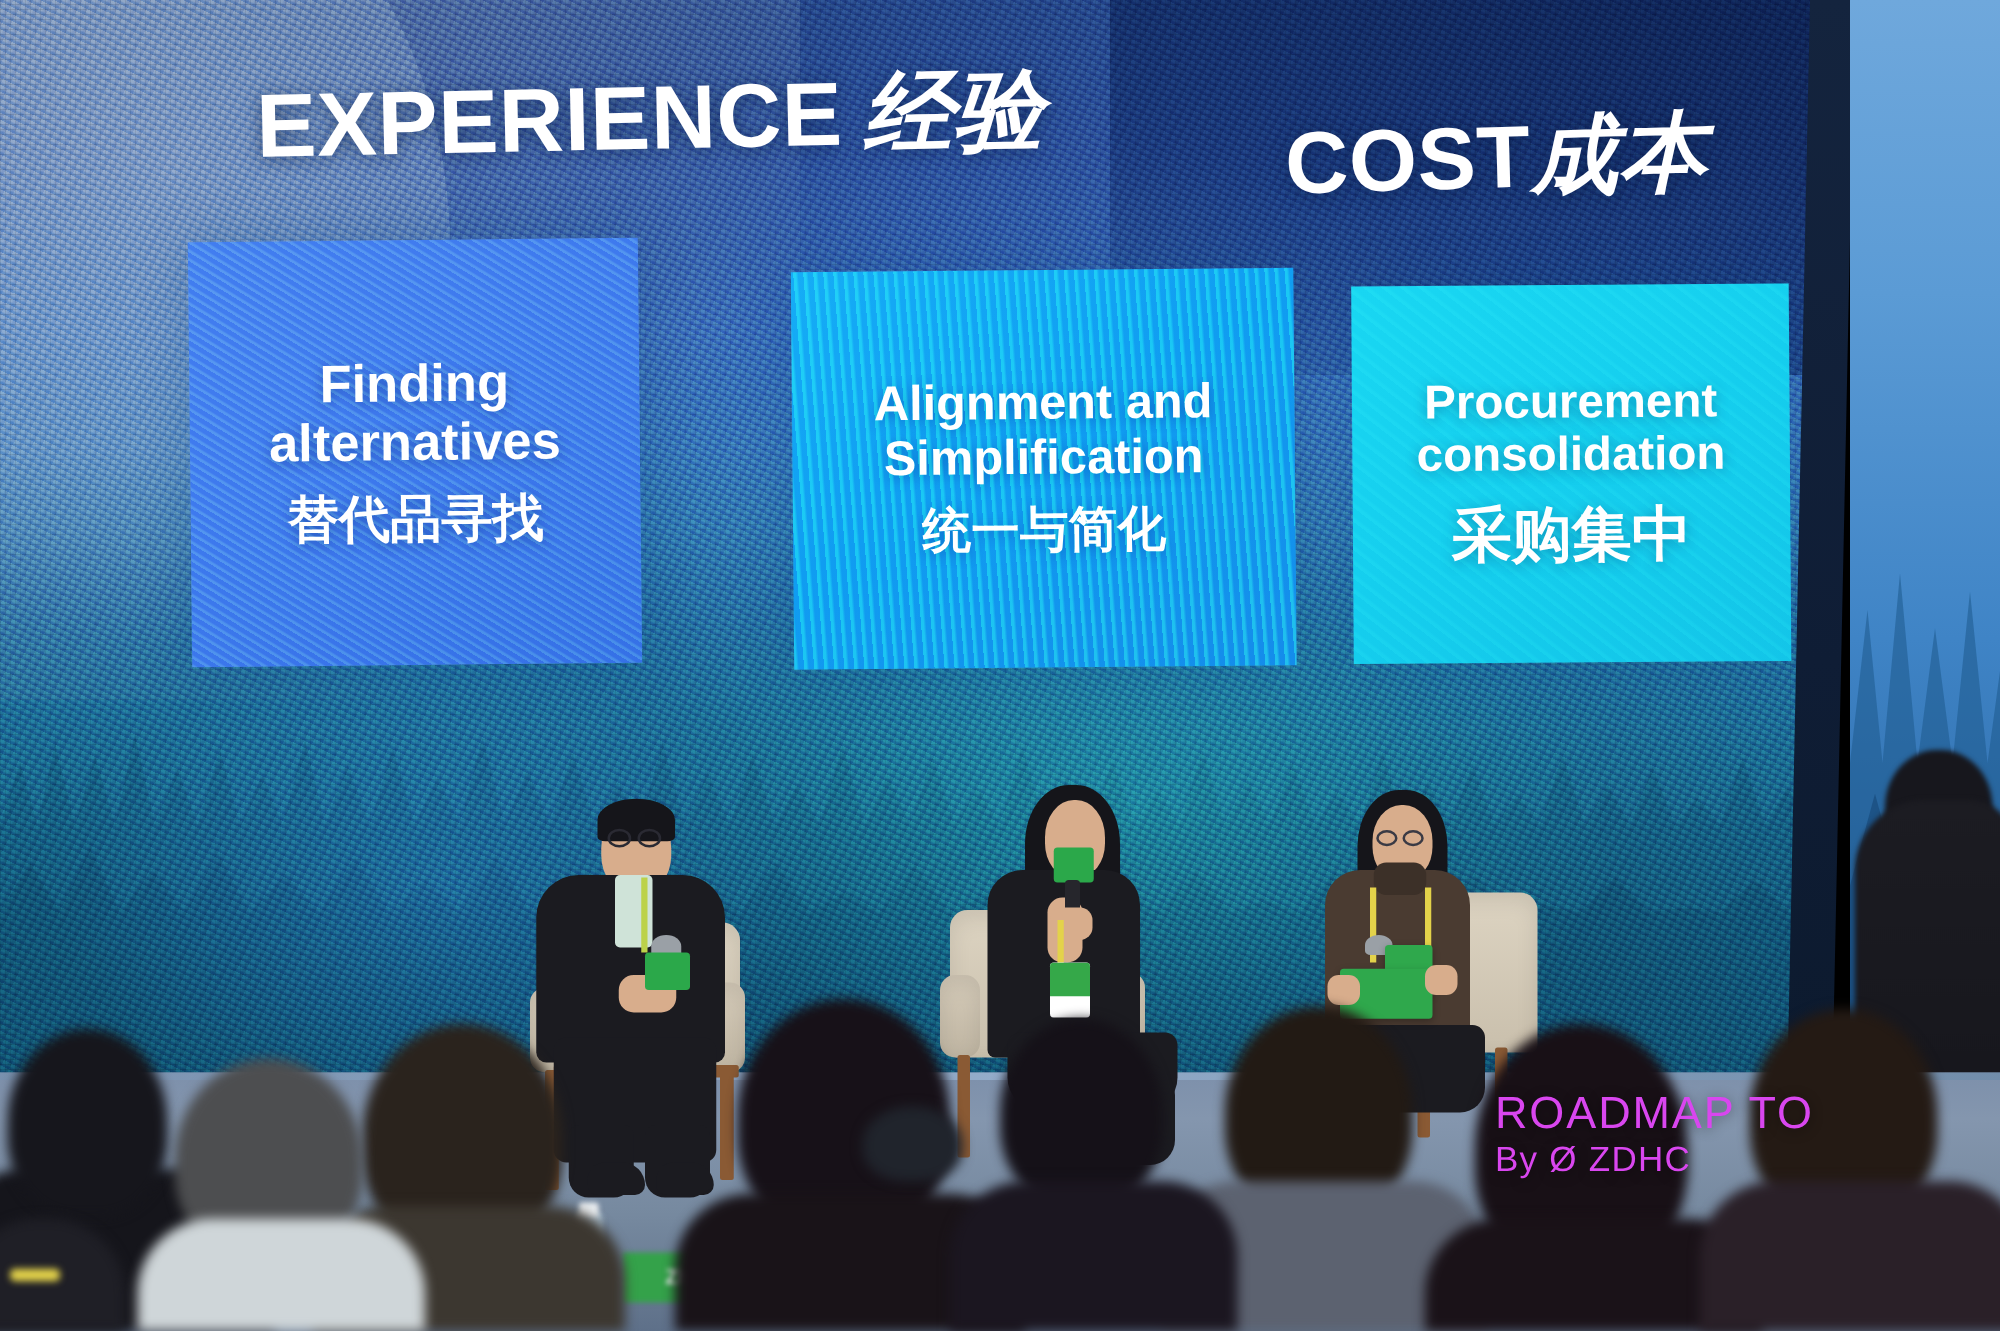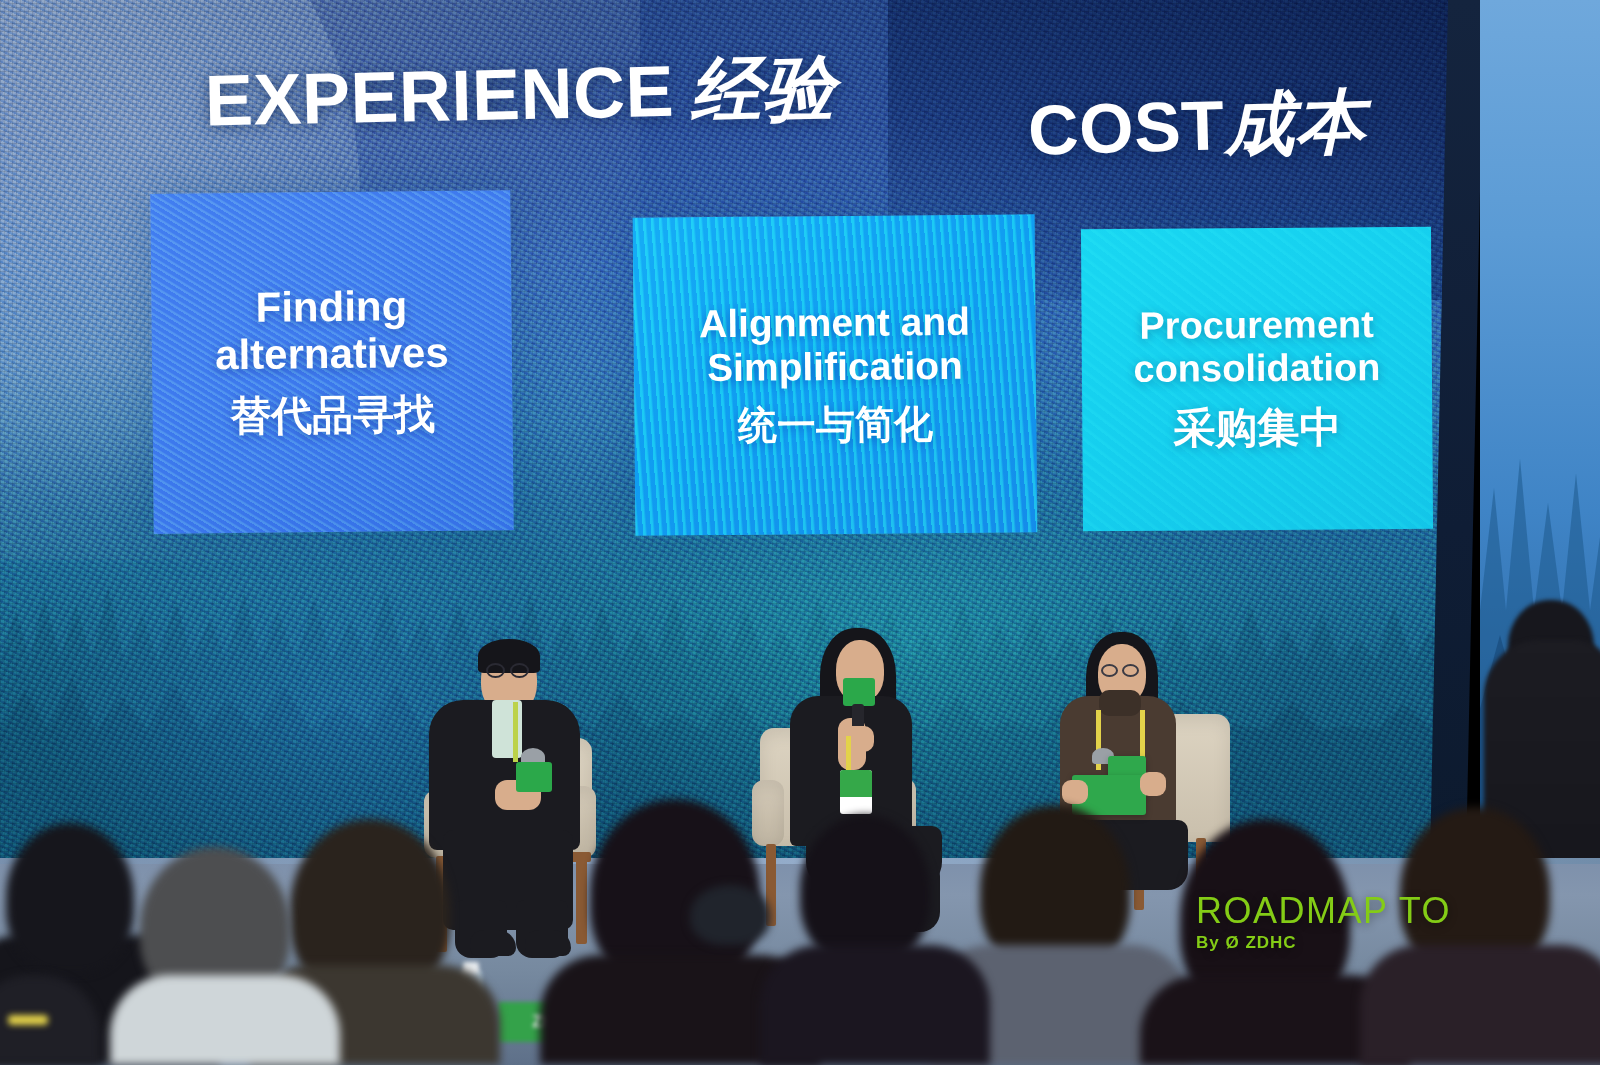--- a/index.html
+++ b/index.html
@@ -111,21 +111,21 @@
       repeating-linear-gradient(86deg, rgba(160,255,240,.40) 0px, rgba(160,255,240,.40) 2px, rgba(0,70,200,.34) 4px, rgba(0,70,200,.34) 8px);
     opacity:.9;
   }
 
   #panel-3{
     left:1082px; top:228px; width:350px; height:302px;
     background:linear-gradient(150deg,#1ad6f2,#16cdee 50%,#14c4e8);
     transform:rotate(-0.4deg);
   }
   #panel-3 .en{ font-size:38px; }
-  #panel-3 .cn{ font-size:42px; }
+  #panel-3 .cn{ font-size:48px; }
   #panel-3 .panel-tex{
     background-image:
       repeating-linear-gradient(38deg, rgba(255,255,255,.22) 0px, rgba(255,255,255,.22) 2px, rgba(0,160,200,.10) 4px, rgba(0,160,200,.10) 9px);
     opacity:.65;
   }
 
   
   .side-seam{
     position:absolute; left:1448px; top:0; width:36px; height:880px;
     background:linear-gradient(180deg,#14243e,#0f1d35 60%,#0c1a2e);
@@ -179,42 +179,41 @@
   .folder{ position:absolute; background:#2fa84c; border-radius:3px; box-shadow:0 2px 6px rgba(0,0,0,.25); }
   .glasses{ position:absolute; border:2px solid #2a2a33; border-radius:50%; }
 
   
   .aud{ position:absolute; bottom:0; }
   .aud-head{ position:absolute; border-radius:50% 50% 42% 42%; }
   .aud-shoulder{ position:absolute; border-radius:60px 60px 0 0; }
 
   
   #logo{
-    position:absolute; left:1196px; top:872px; width:360px; color:#84cc16;
+    position:absolute; left:1196px; top:872px; width:360px; color:#d946ef;
     text-shadow:0 2px 10px rgba(0,0,0,.45);
-    margin-top:21px;
   }
   #logo .l1{ font-size:36px; font-weight:400; letter-spacing:1.5px; line-height:1; }
   #logo .l2{
     font-size:104px; font-weight:800; letter-spacing:-2px; line-height:.94;
     display:flex; align-items:center; margin-top:2px;
   }
   #logo .zero-o{
     position:relative; display:inline-block; width:102px; height:102px;
     margin-left:6px;
   }
   #logo .zero-o .ring{
     position:absolute; inset:0; border-radius:50%;
     border:26px solid #fff; box-sizing:border-box;
   }
   #logo .zero-o .slash{
     position:absolute; left:50%; top:-8px; width:17px; height:118px;
     background:#fff; transform:translateX(-50%) rotate(42deg); border-radius:2px;
   }
-  #logo .l3{ font-size:17px; font-weight:700; letter-spacing:1px; margin-top:4px; }
+  #logo .l3{ font-size:28px; font-weight:400; letter-spacing:1px; margin-top:4px; }
 
   
   .placard{
     position:absolute; left:498px; top:1002px; width:120px; height:40px;
     background:#34a24a; border-radius:2px; overflow:hidden;
     display:flex; align-items:center; justify-content:center;
     color:#fff; font-size:17px; font-weight:700;
   }
   .bottle{
     position:absolute; left:460px; top:970px; width:22px; height:68px;

